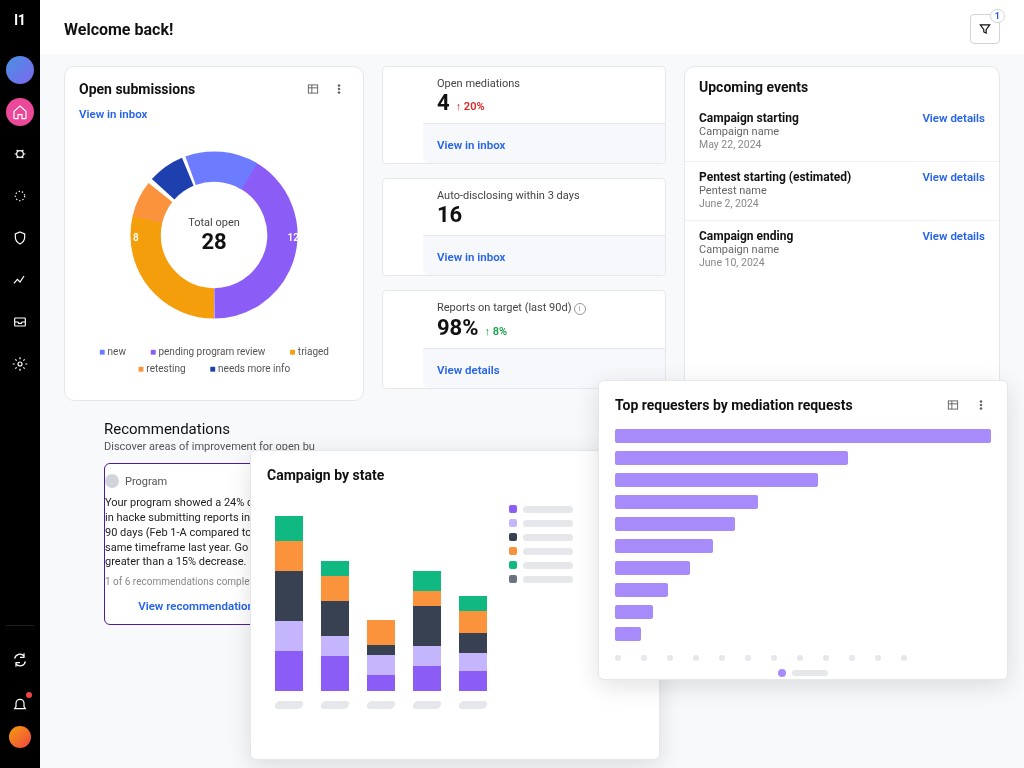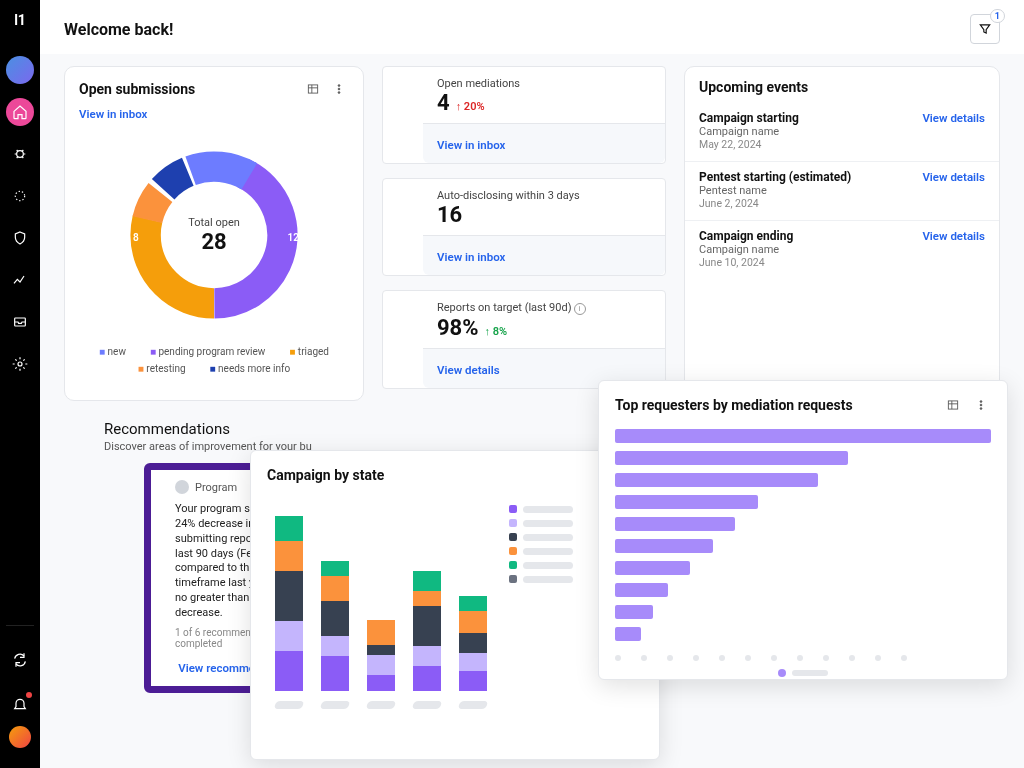--- a/index.html
+++ b/index.html
@@ -62,21 +62,21 @@
   .ev-row { display:flex; justify-content:space-between; align-items:flex-start; padding:8px 14px 10px 14px; border-bottom:1px solid #eef0f3; }
   .ev-row:last-of-type { border-bottom:none; }
   .ev-info .ev-title { font-size:12px; font-weight:700; }
   .ev-info .ev-sub { font-size:11px; color:#666; }
   .ev-info .ev-date { font-size:10.5px; color:#888; }
 
   
   .recs { position:absolute; left:64px; top:420px; width:500px; }
   .recs h3 { font-size:15px; font-weight:400; margin-bottom:2px; }
   .recs .recs-sub { font-size:11px; color:#555; margin-bottom:10px; }
-  .recs-card { border:7px solid #4c1d95; border-radius:6px; background:#fff; padding:10px 24px; width:190px;margin-left:40px; }
+  .recs-card { border:1px solid #4c1d95; border-radius:6px; background:#fff; padding:10px 0; width:190px; }
   .recs-card .prog-row { display:flex; align-items:center; gap:6px; margin-bottom:8px; }
   .recs-card .prog-row .dot { width:14px; height:14px; background:#d1d5db; border-radius:50%; }
   .recs-card .prog-row span { font-size:11px; color:#555; }
   .recs-card .body { font-size:11px; color:#222; line-height:1.35; }
   .recs-card .meta { font-size:10px; color:#888; margin-top:6px; }
   .recs-card .rlink { text-align:center; margin-top:8px; }
 
   
   .float-card { position:absolute; background:#fff; border:1px solid #e5e7eb; border-radius:6px; box-shadow:0 6px 24px rgba(0,0,0,0.12); }
   .float-card .fhead { display:flex; align-items:center; justify-content:space-between; padding:14px 16px 8px 16px; }
@@ -284,21 +284,21 @@
           <div class="ev-sub">Campaign name</div>
           <div class="ev-date">June 10, 2024</div>
         </div>
         <span class="link">View details</span>
       </div>
     </div>
   </div>
 
   <div class="recs">
     <h3>Recommendations</h3>
-    <div class="recs-sub">Discover areas of improvement for your bu</div>
+    <div class="recs-sub">Discover areas of improvement for open bu</div>
     <div class="recs-card">
       <div class="prog-row">
           <div class="dot"></div>
           <span>Program</span>
         </div>
       <div class="body">Your program showed a 24% decrease in hacke submitting reports in the last 90 days (Feb 1-A compared to the same timeframe last year. Go no greater than a 15% decrease.</div>
       <div class="meta">1 of 6 recommendations completed</div>
       <div class="rlink"><span class="link">View recommendations</span></div>
     </div>
   </div>

